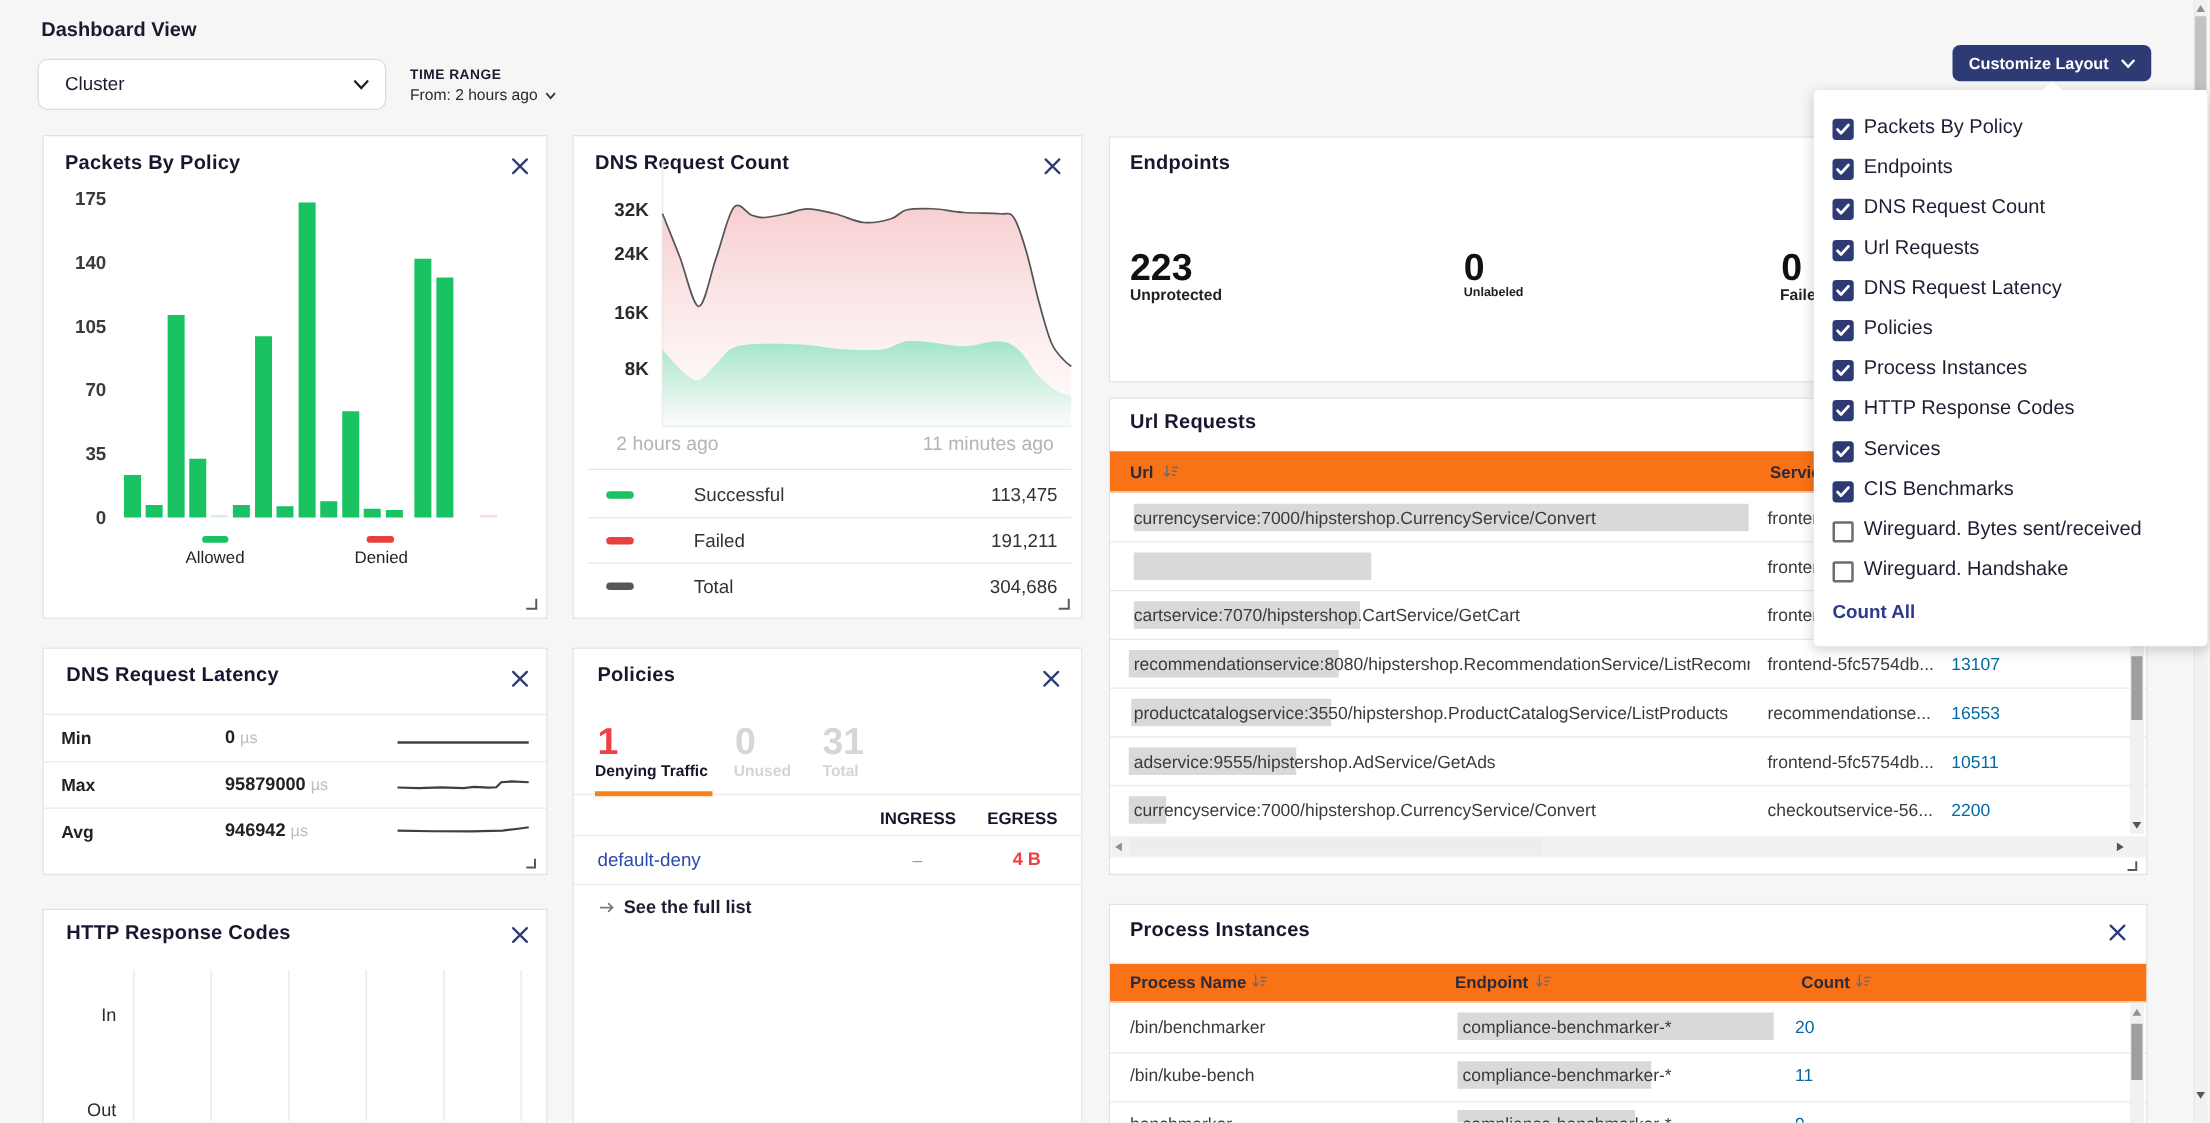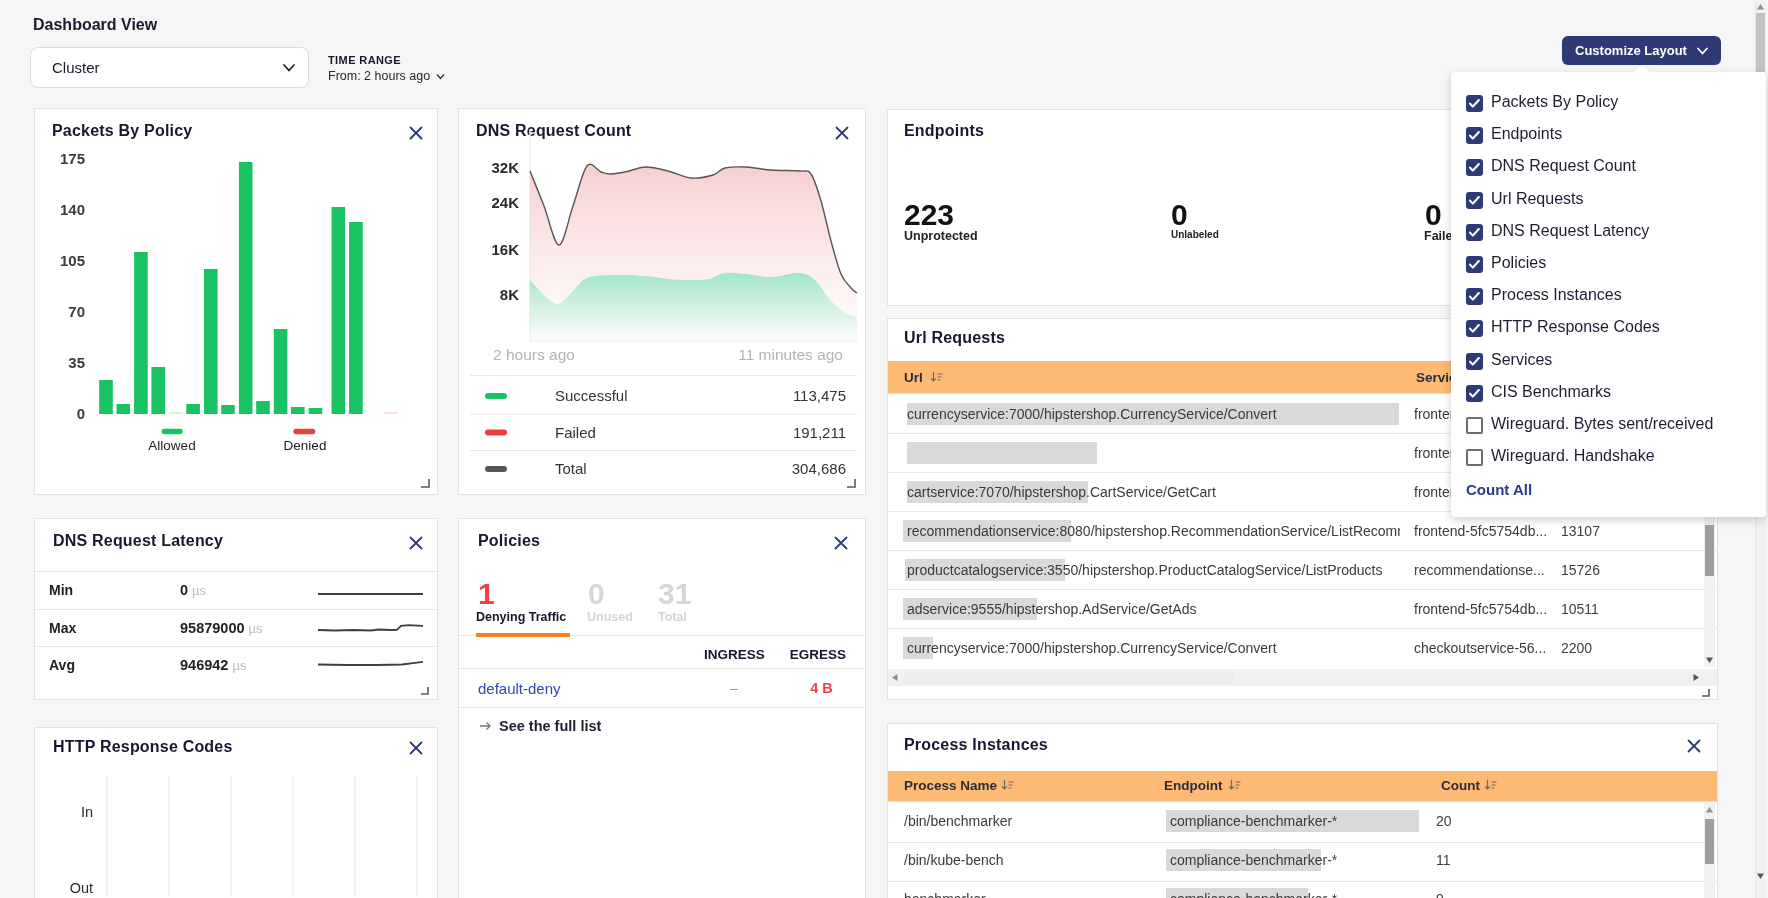--- a/index.html
+++ b/index.html
@@ -4,24 +4,24 @@
 <style>
 *{margin:0;padding:0;box-sizing:border-box}
 html,body{width:1768px;height:898px;overflow:hidden;background:#f6f6f6;
 font-family:"Liberation Sans",sans-serif;position:relative}
 .abs{position:absolute}
 .card{position:absolute;background:#fff;border:1px solid #e2e2e2}
 .ct{position:absolute;font-weight:700;font-size:16px;color:#17172e;letter-spacing:.2px;white-space:nowrap}
 .xc{position:absolute;width:16px;height:16px}
 .hl{background:#d9d9d9}
 .rowline{position:absolute;left:0;right:0;height:1px;background:#e9e9e9}
-.thead{position:absolute;background:#fdba74;border-bottom:1px solid #e3e3e3}
+.thead{position:absolute;background:#f97316;border-bottom:1px solid #e3e3e3}
 .th{font-weight:700;font-size:13.5px;color:#2b2b3b;white-space:nowrap}
 .td{font-size:14px;color:#3a3a3a;white-space:nowrap}
-.num{font-size:14px;color:#404040}
+.num{font-size:14px;color:#0369a1}
 .cklbl{font-size:16px;color:#1e1e32;white-space:nowrap}
 </style>
 </head>
 <body>
 
 <div class="abs" style="left:33px;top:16px;font-size:16px;font-weight:700;color:#1a1a2e;letter-spacing:0">Dashboard View</div>
 <div class="abs" style="left:30px;top:47px;width:279px;height:41px;background:#fff;border:1px solid #dcdcdc;border-radius:8px">
   <div class="abs" style="left:21px;top:11px;font-size:15px;color:#1a1a2e;font-weight:400">Cluster</div>
   <svg class="abs" style="left:251px;top:14px" width="14" height="12" viewBox="0 0 14 12">
       <path d="M2 3 L7 8.5 L12 3" fill="none" stroke="#20202c" stroke-width="1.8" stroke-linecap="round"></path>
@@ -181,21 +181,21 @@
   <div class="td abs" style="left:19px;top:165px">cartservice:7070/hipstershop.CartService/GetCart</div>
   <div class="td abs" style="left:526px;top:165px">frontend-5fc5754db...</div>
   <div class="num abs" style="left:673px;top:165px">18703</div>
   <div class="abs hl" style="left:15px;top:201px;width:168px;height:22px"></div>
   <div class="td abs" style="left:19px;top:204px;width:493px;overflow:hidden">recommendationservice:8080/hipstershop.RecommendationService/ListRecommen</div>
   <div class="td abs" style="left:526px;top:204px">frontend-5fc5754db...</div>
   <div class="num abs" style="left:673px;top:204px">13107</div>
   <div class="abs hl" style="left:17px;top:240px;width:160px;height:22px"></div>
   <div class="td abs" style="left:19px;top:243px">productcatalogservice:3550/hipstershop.ProductCatalogService/ListProducts</div>
   <div class="td abs" style="left:526px;top:243px">recommendationse...</div>
-  <div class="num abs" style="left:673px;top:243px">15726</div>
+  <div class="num abs" style="left:673px;top:243px">16553</div>
   <div class="abs hl" style="left:15px;top:279px;width:134px;height:22px"></div>
   <div class="td abs" style="left:19px;top:282px">adservice:9555/hipstershop.AdService/GetAds</div>
   <div class="td abs" style="left:526px;top:282px">frontend-5fc5754db...</div>
   <div class="num abs" style="left:673px;top:282px">10511</div>
   <div class="abs hl" style="left:15px;top:318px;width:30px;height:22px"></div>
   <div class="td abs" style="left:19px;top:321px">currencyservice:7000/hipstershop.CurrencyService/Convert</div>
   <div class="td abs" style="left:526px;top:321px">checkoutservice-56...</div>
   <div class="num abs" style="left:673px;top:321px">2200</div>
 
   <div class="abs" style="left:816px;top:75px;width:11px;height:273px;background:#f1f1f1"></div>

